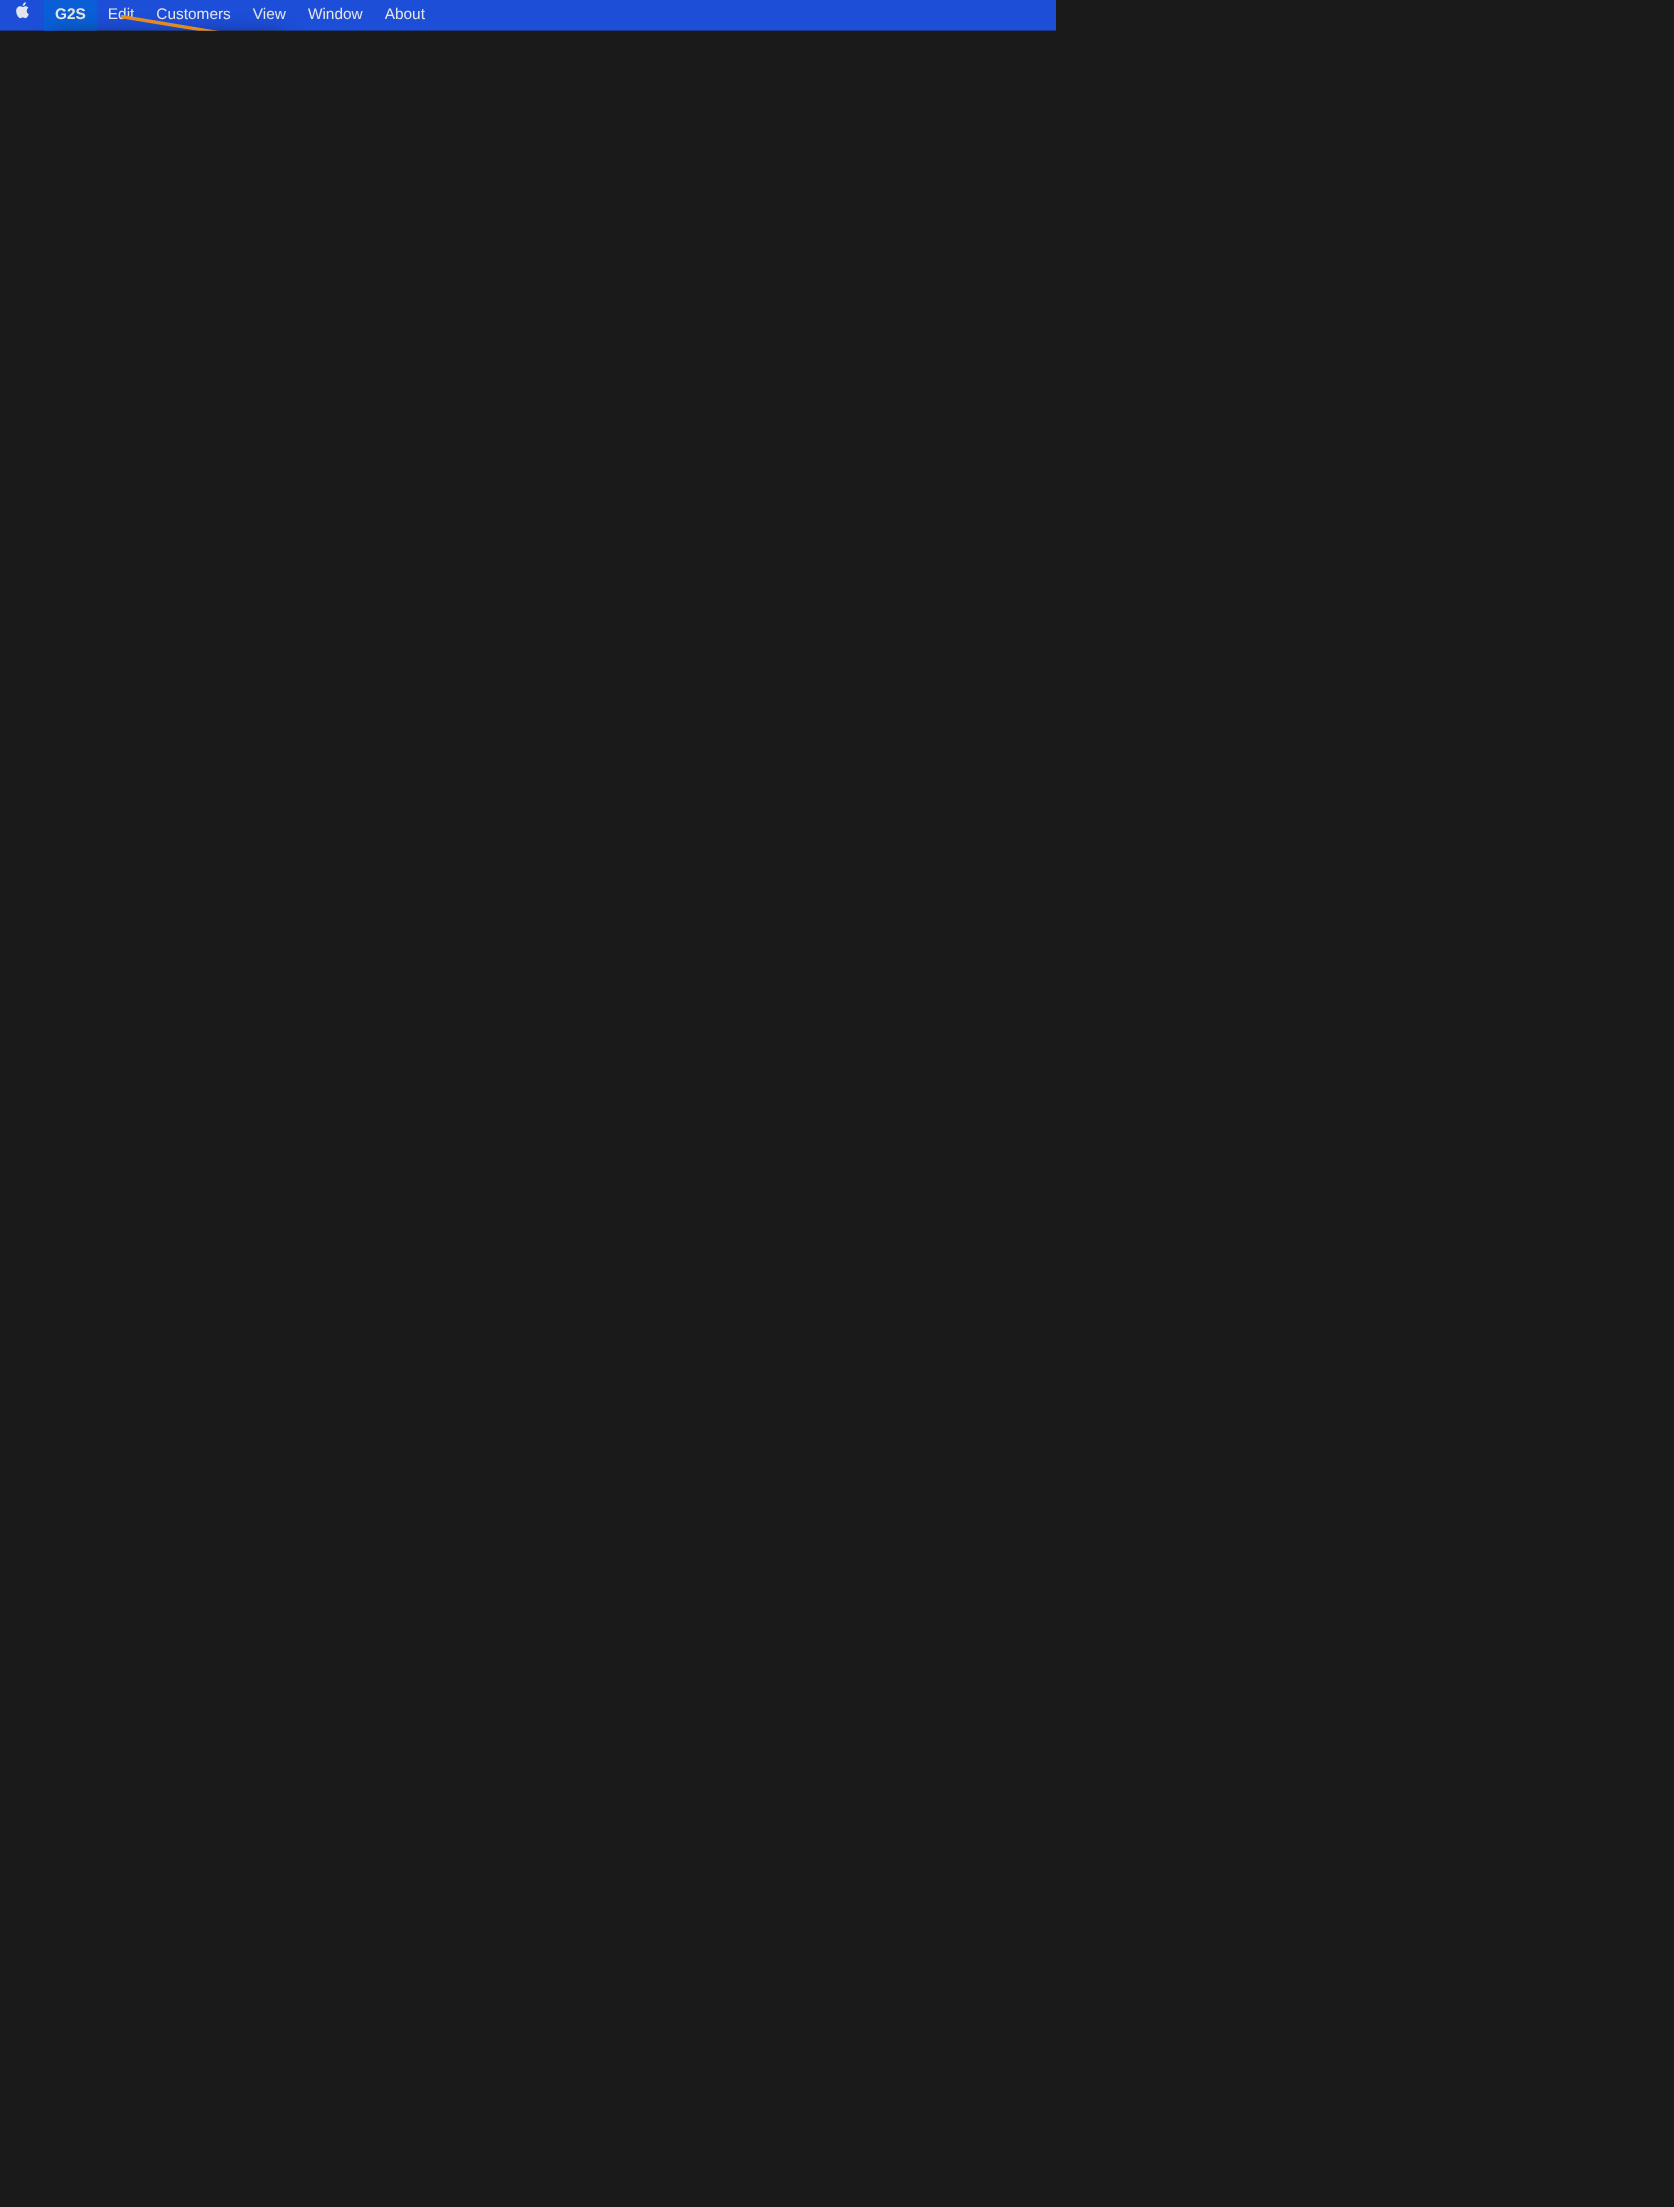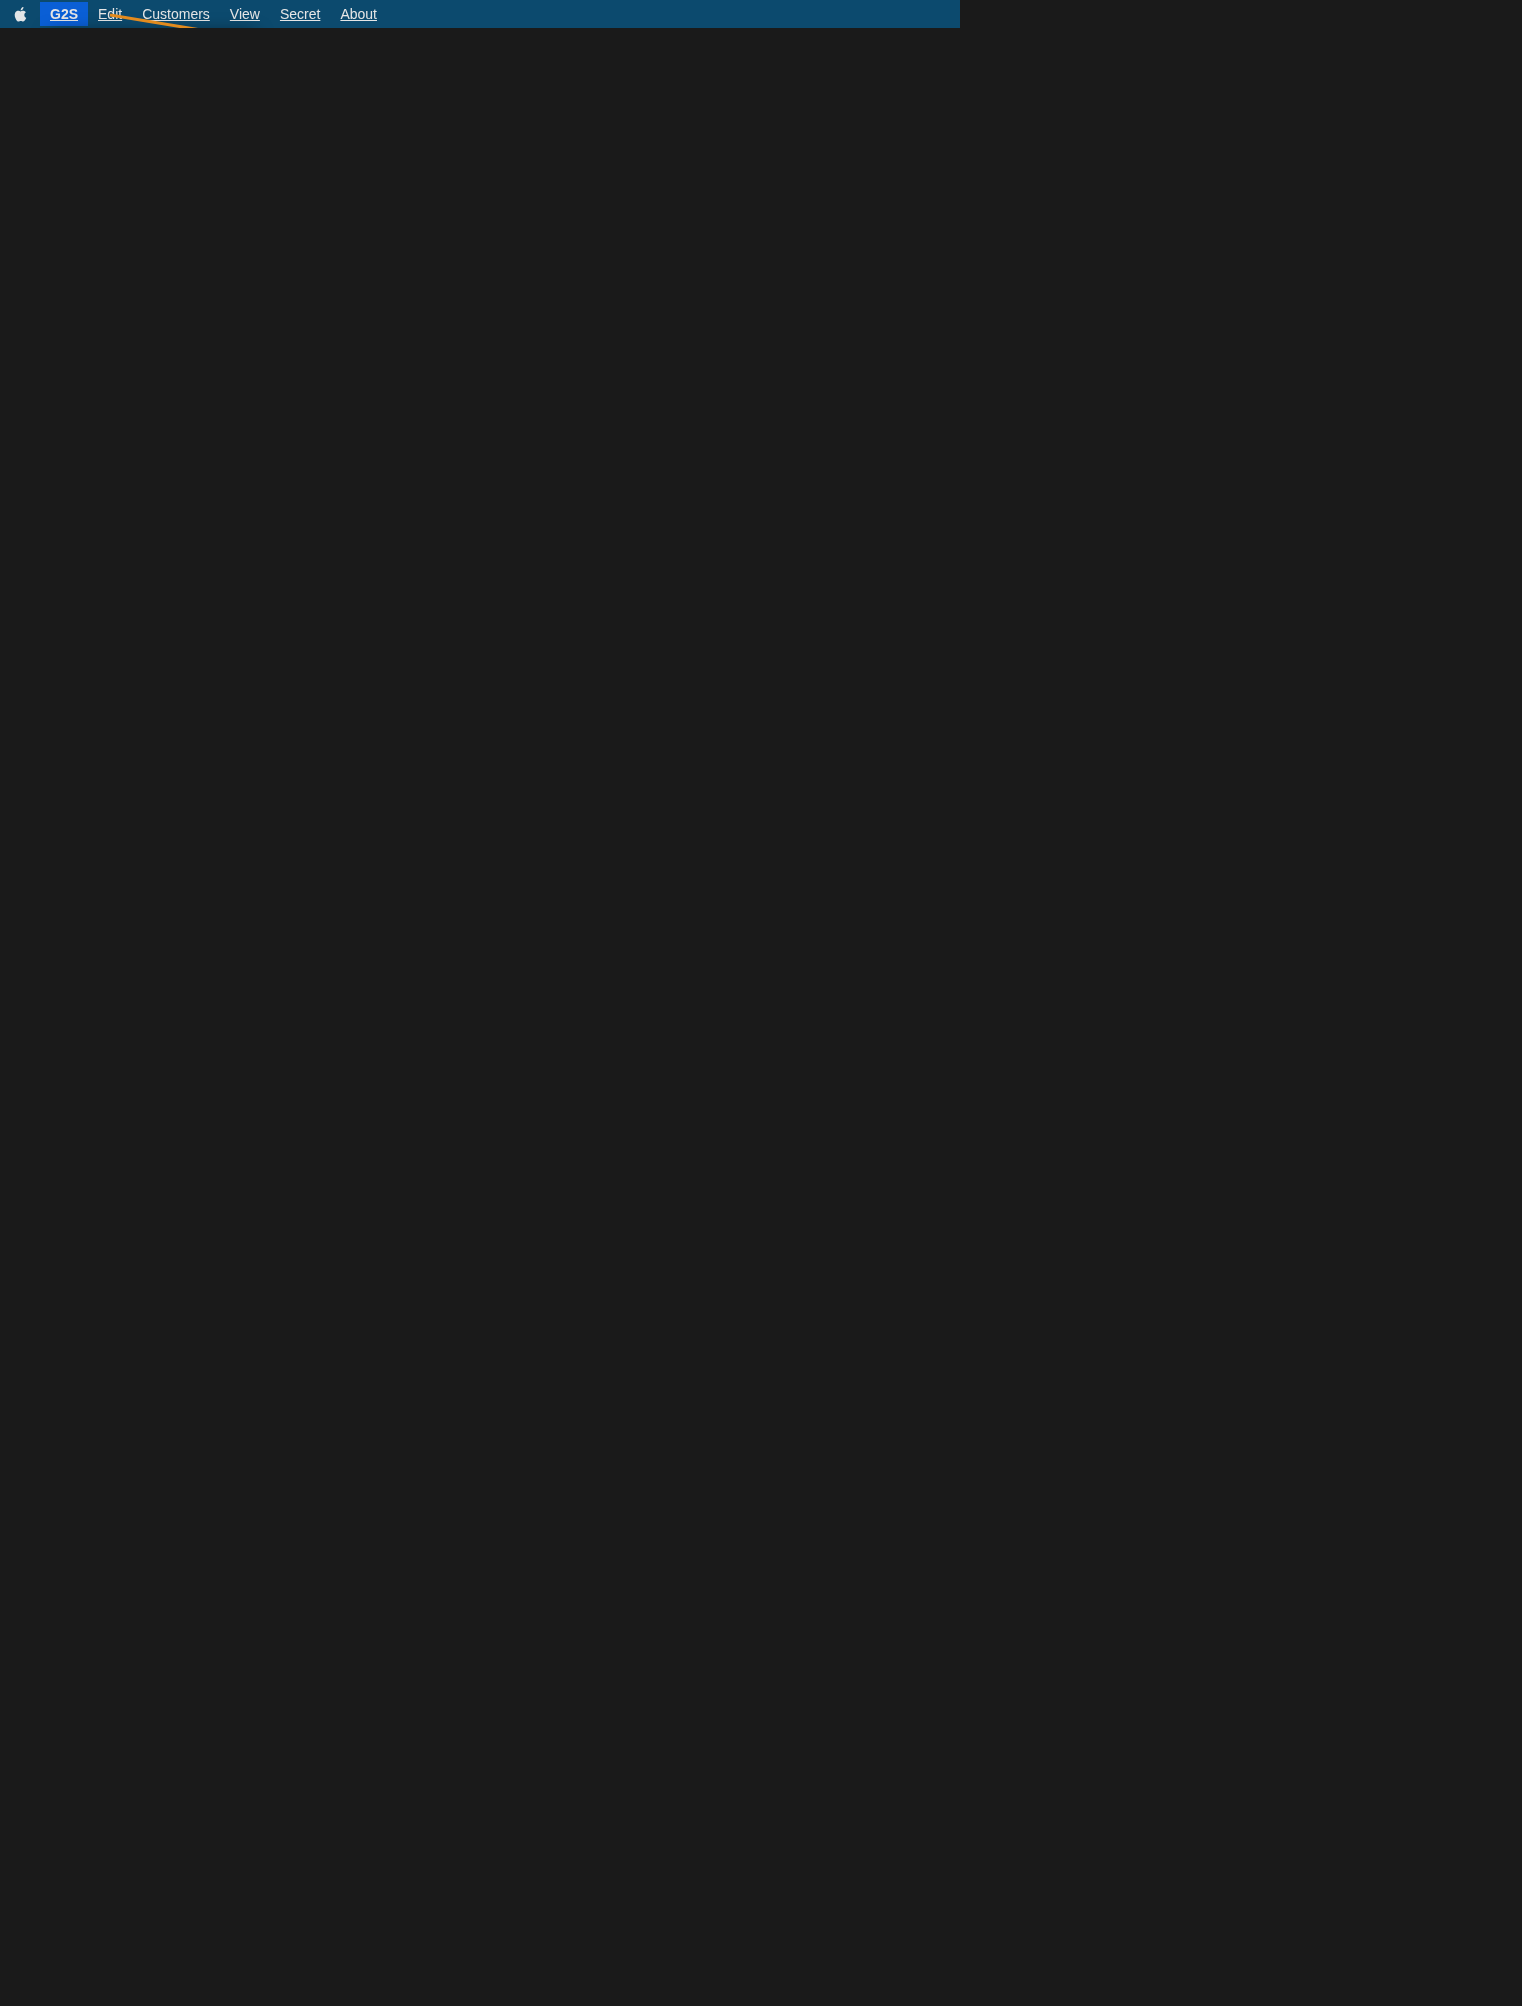--- a/index.html
+++ b/index.html
@@ -6,28 +6,26 @@
   body {
     background: #1a1a1a;
     font-family: -apple-system, BlinkMacSystemFont, "Helvetica Neue", Arial, sans-serif;
     color: #e6e6e6;
     width: 960px;
     position: relative;
   }
 
   
   .menubar {
-    background: #0c4a6e;
+    background: #1d4ed8;
     height: 28px;
     display: flex;
-    align-items: center;
     padding: 0 12px;
     font-size: 14px;
     gap: 0;
-    text-decoration: underline;
   }
   .apple-icon { width: 18px; height: 18px; margin-right: 10px; opacity: 0.95; }
   .menubar-item {
     padding: 4px 10px;
     cursor: default;
   }
   .menubar-item.active {
     background: #0a5fd6;
     font-weight: 600;
   }
@@ -284,21 +282,21 @@
 <body>
 
 <div class="menubar">
   <svg class="apple-icon" viewBox="0 0 24 24" fill="#eee">
       <path d="M16.4 13.2c0-2.5 2-3.7 2.1-3.7-1.1-1.7-2.9-1.9-3.5-1.9-1.5-.2-2.9.9-3.6.9-.8 0-1.9-.9-3.1-.8-1.6 0-3.1.9-3.9 2.4-1.7 2.9-.4 7.2 1.2 9.6.8 1.1 1.7 2.4 3 2.4 1.2 0 1.7-.8 3.1-.8s1.9.8 3.1.8c1.3 0 2.1-1.2 2.9-2.3.9-1.3 1.3-2.6 1.3-2.7-.1 0-2.6-1-2.6-3.9zM14.3 5.8c.7-.8 1.1-1.9 1-3-1 0-2.1.7-2.8 1.5-.6.7-1.1 1.8-1 2.9 1.1.1 2.2-.6 2.8-1.4z"></path>
     </svg>
   <div class="menubar-item active">G2S</div>
   <div class="menubar-item">Edit</div>
   <div class="menubar-item">Customers</div>
   <div class="menubar-item">View</div>
-  <div class="menubar-item">Secret</div>
+  <div class="menubar-item">Window</div>
   <div class="menubar-item">About</div>
 </div>
 
 <div class="dropdown">
   <div class="dropdown-item">
     <span>About G2S</span>
   </div>
   <div class="dropdown-sep"></div>
   <div class="dropdown-item highlight">
     <span>Preferences...</span>

